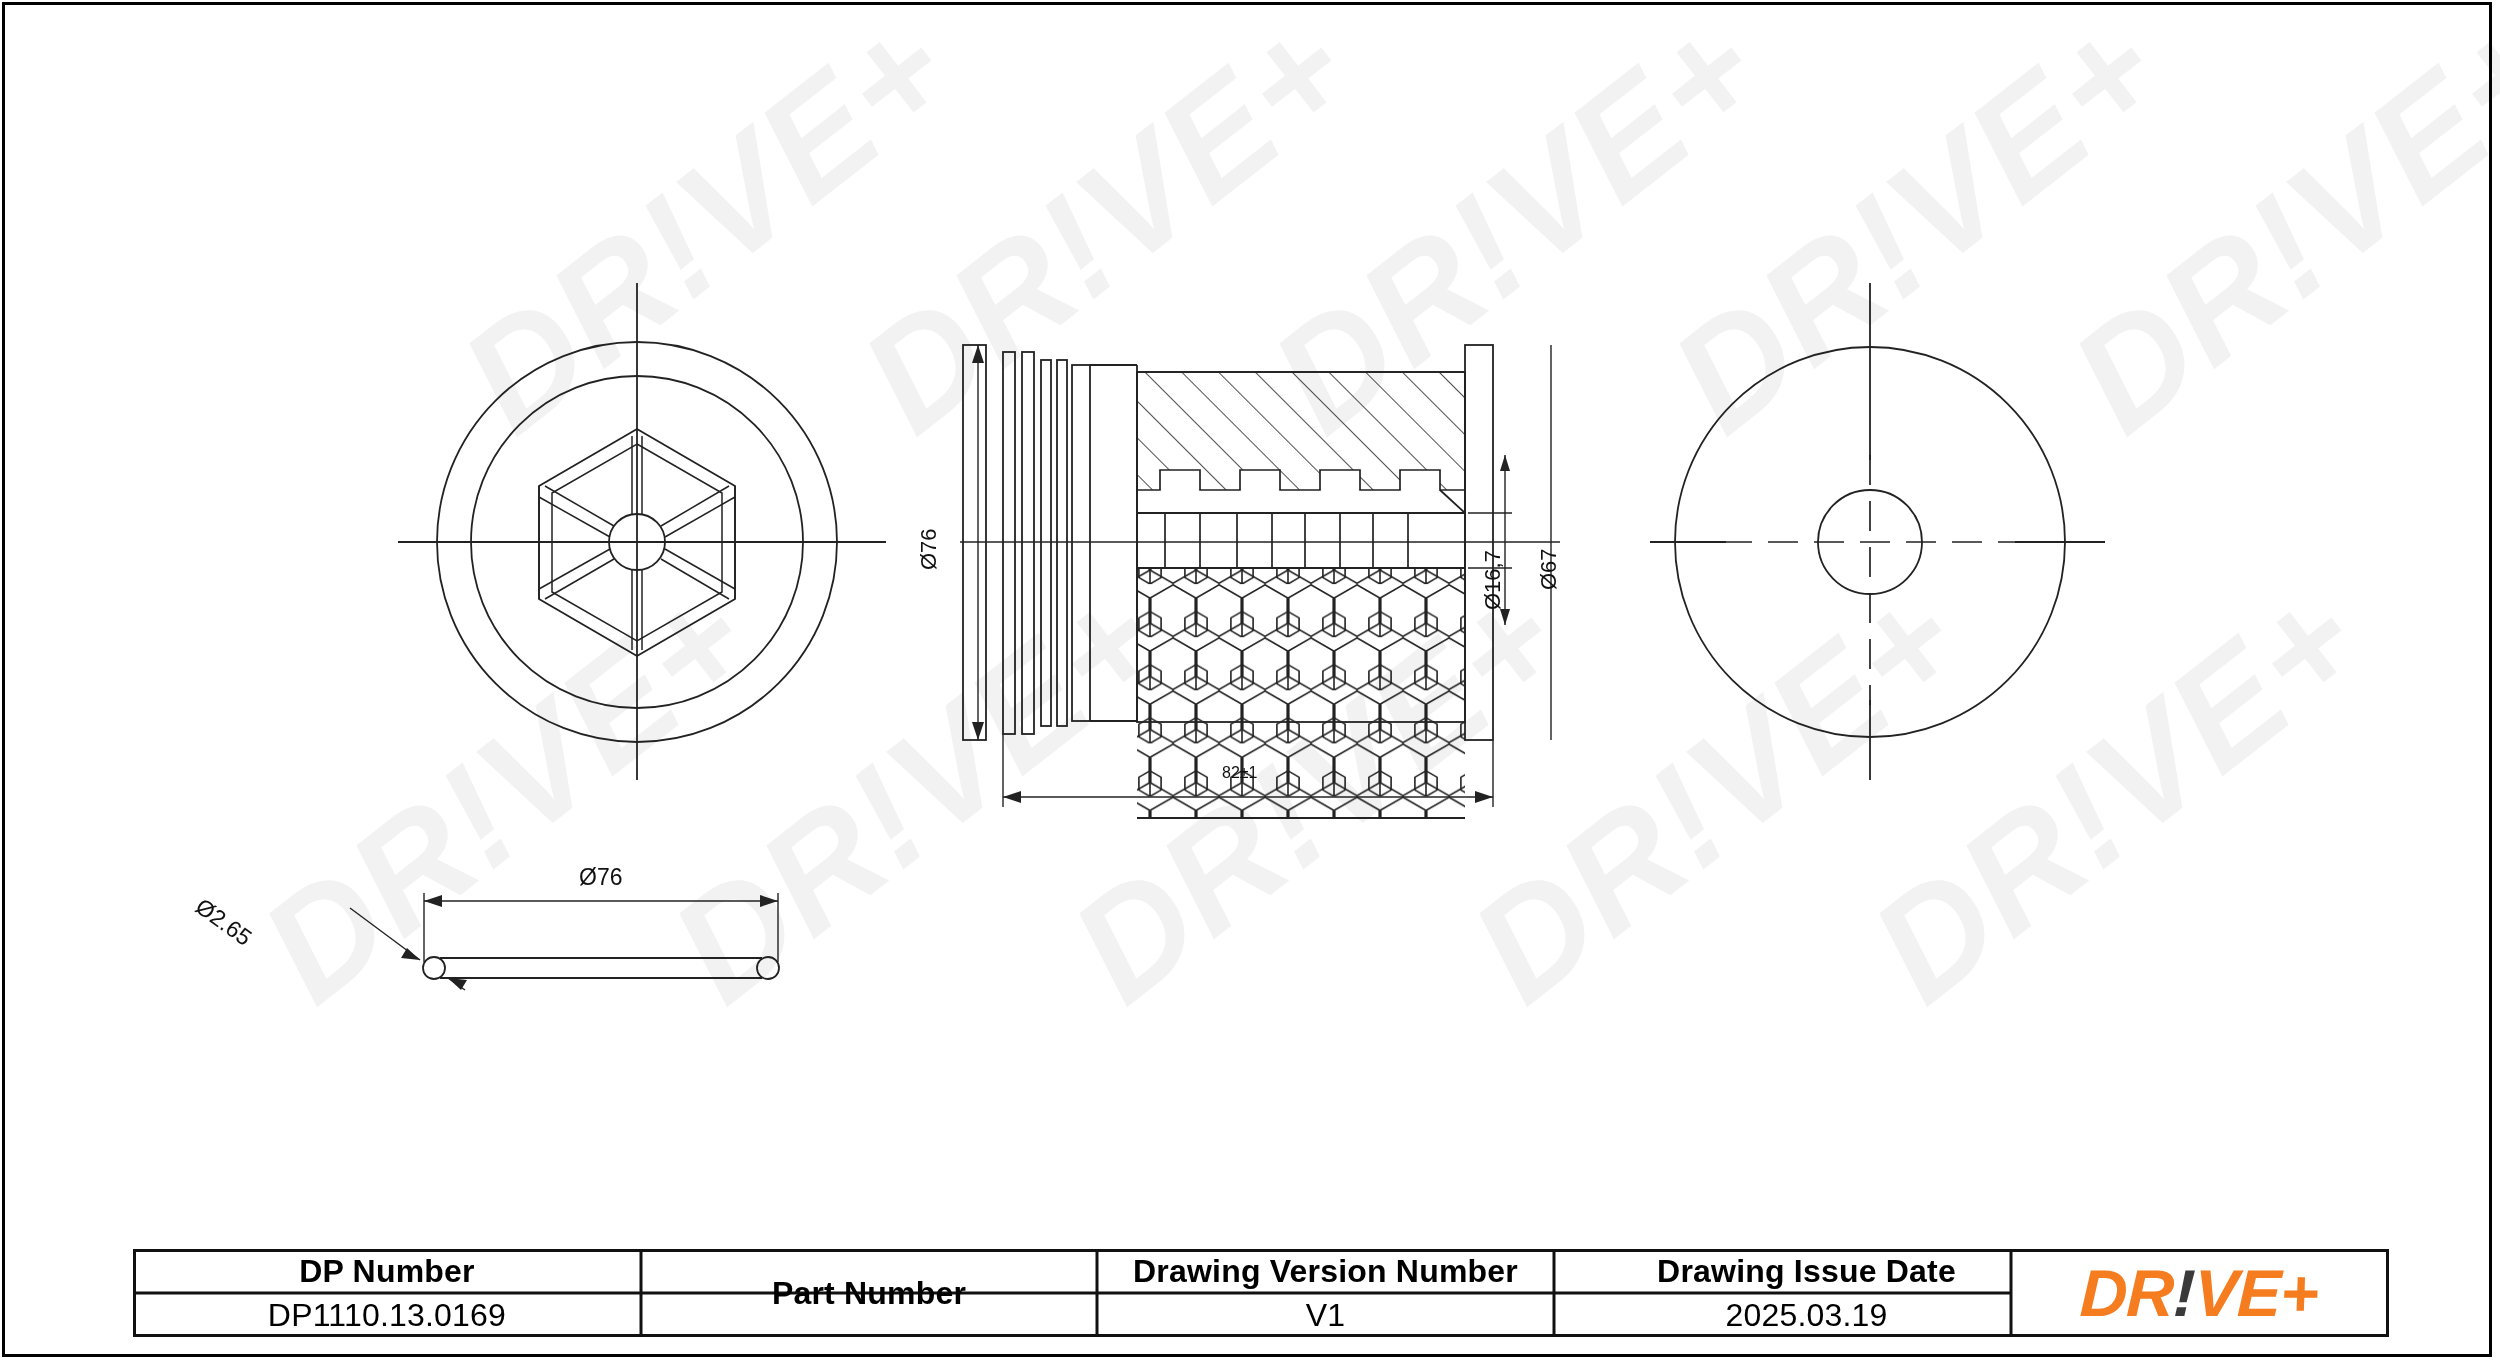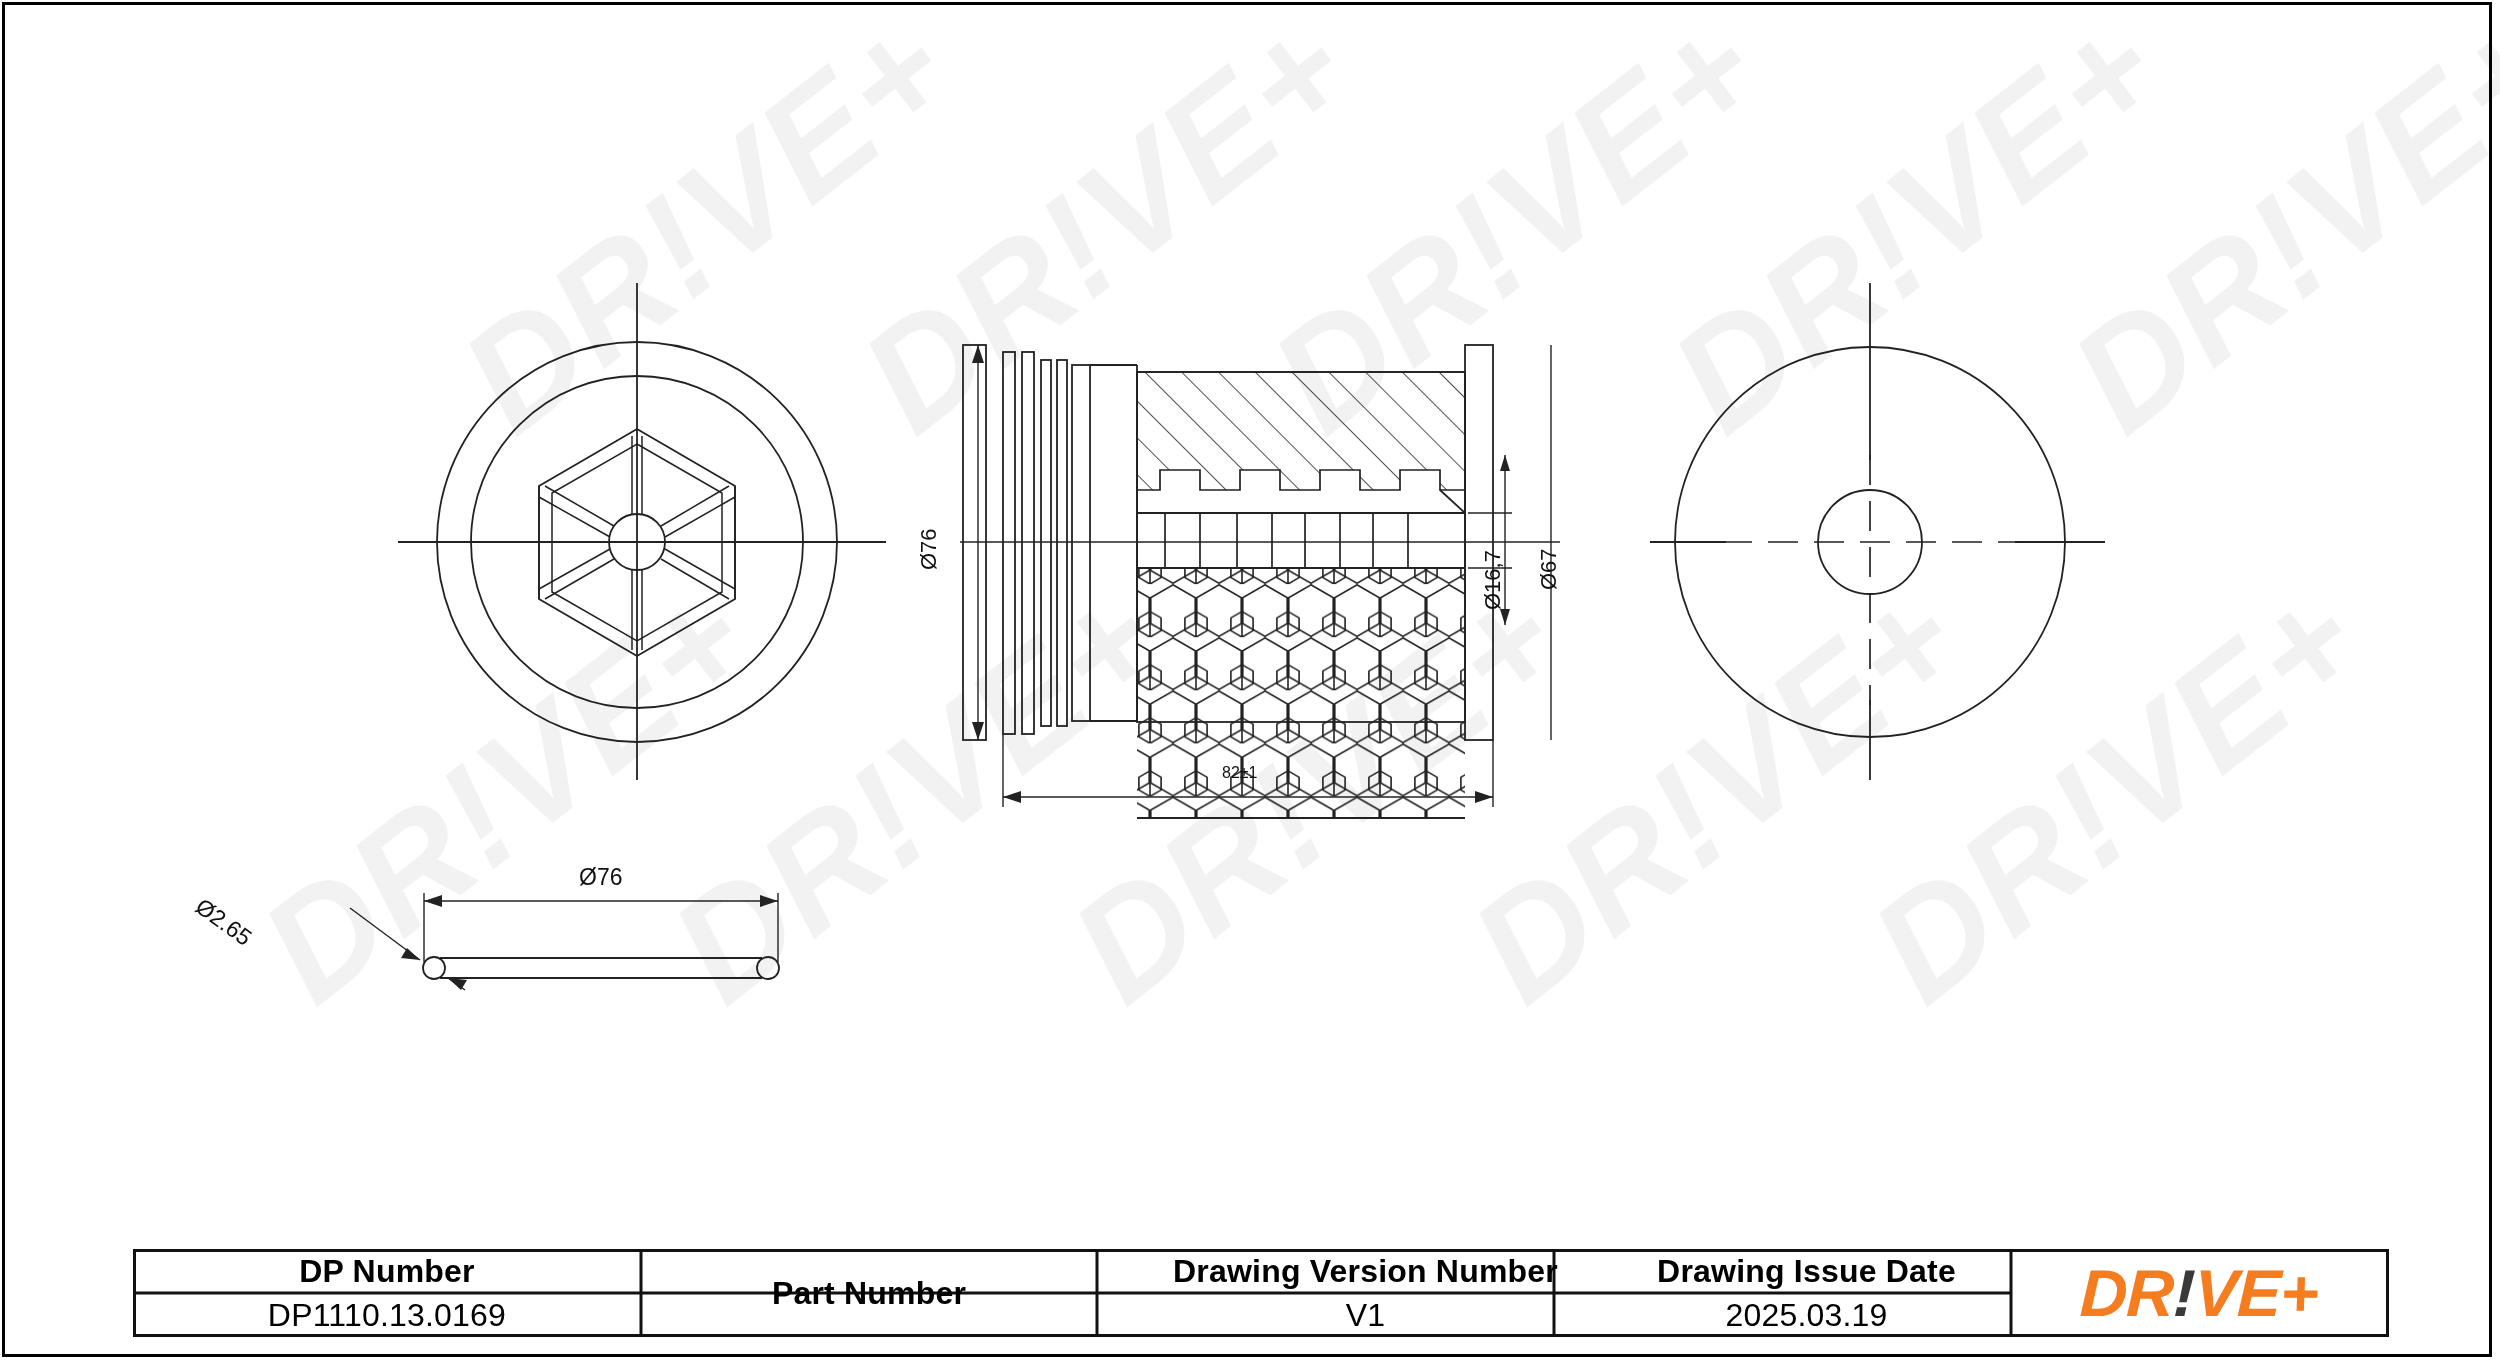--- a/index.html
+++ b/index.html
@@ -264,21 +264,21 @@
 
     <div class="tb-col" style="left:0px;width:508px;">
       <div class="tb-cell head">DP Number</div>
       <div class="tb-cell val">DP1110.13.0169</div>
     </div>
 
     <div class="tb-col" style="left:508px;width:456px;">
       <div class="tb-cell head">Part Number</div>
     </div>
 
-    <div class="tb-col" style="left:1004px;width:457px;">
+    <div class="tb-col" style="left:964px;width:457px;">
       <div class="tb-cell head">Drawing Version Number</div>
       <div class="tb-cell val">V1</div>
     </div>
 
     <div class="tb-col" style="left:1421px;width:457px;padding-left:48px;">
       <div class="tb-cell head">Drawing Issue Date</div>
       <div class="tb-cell val">2025.03.19</div>
     </div>
 
     <div class="tb-col logo-cell" style="left:1878px;width:375px;">

